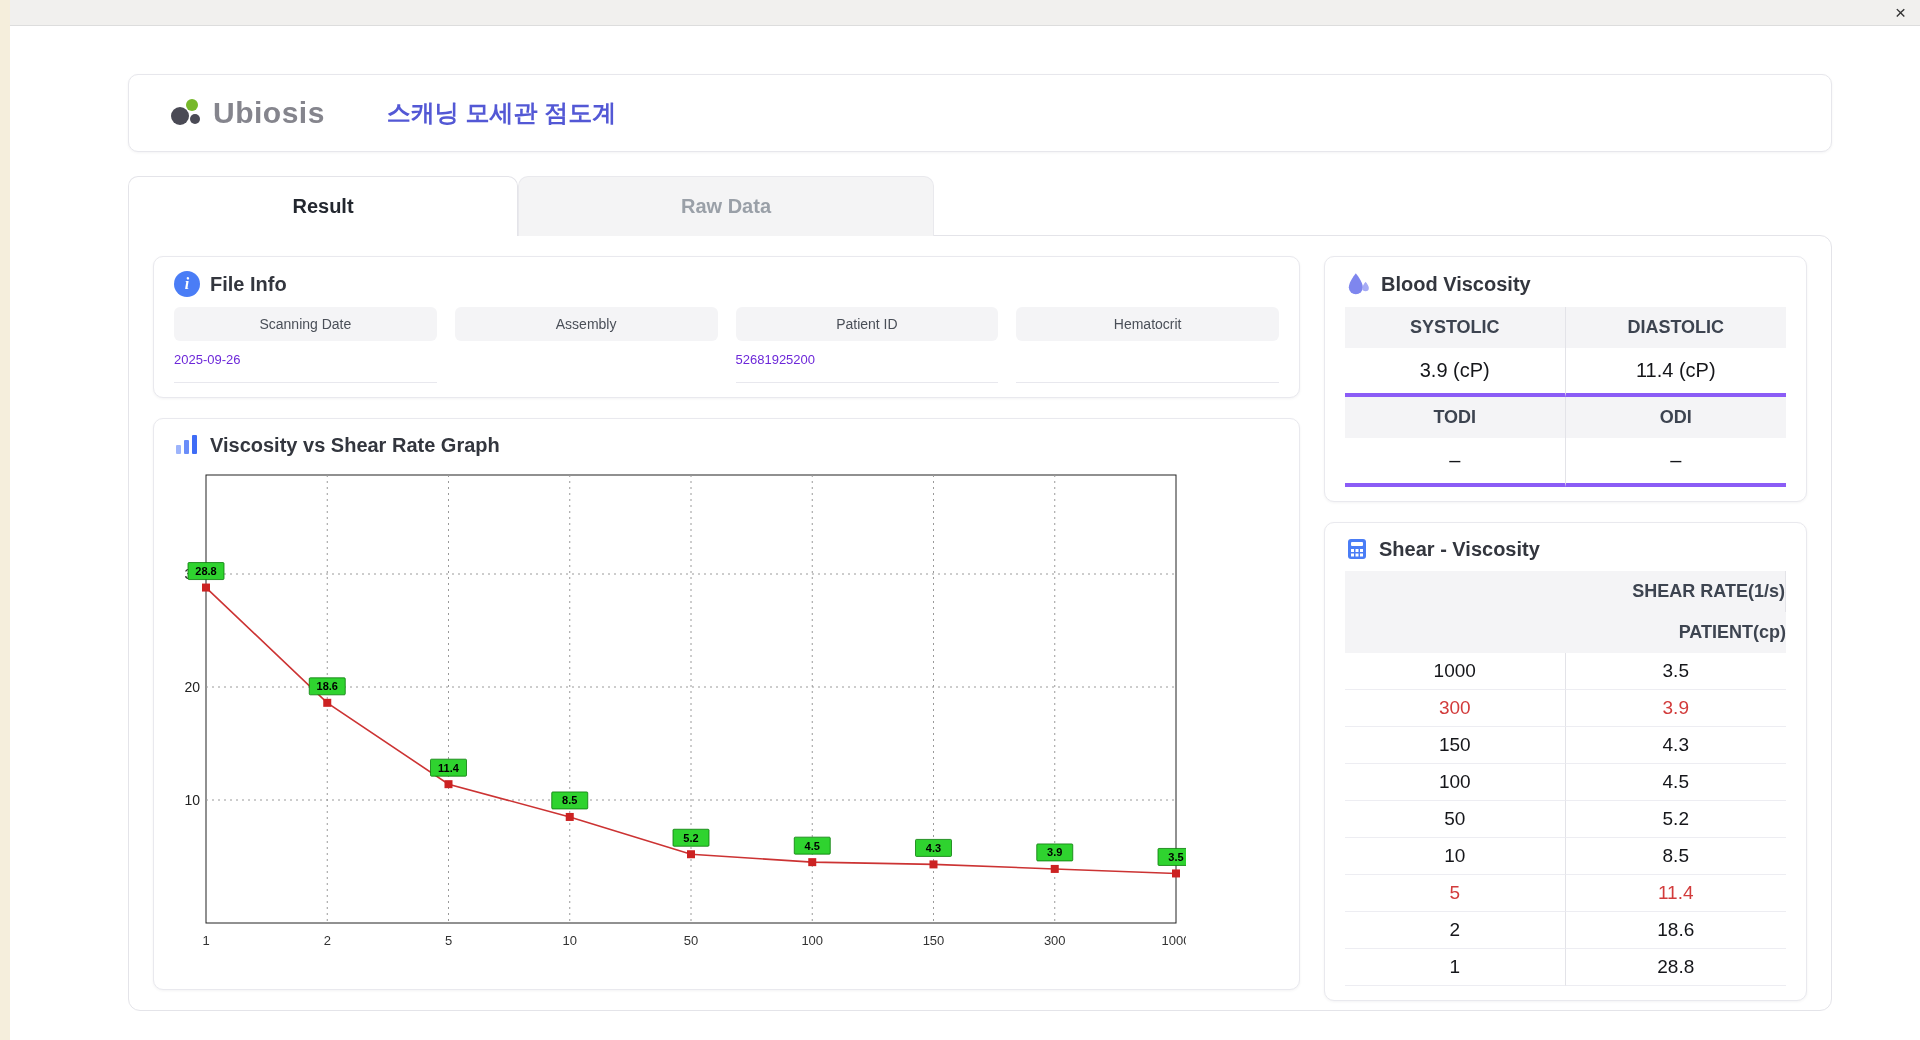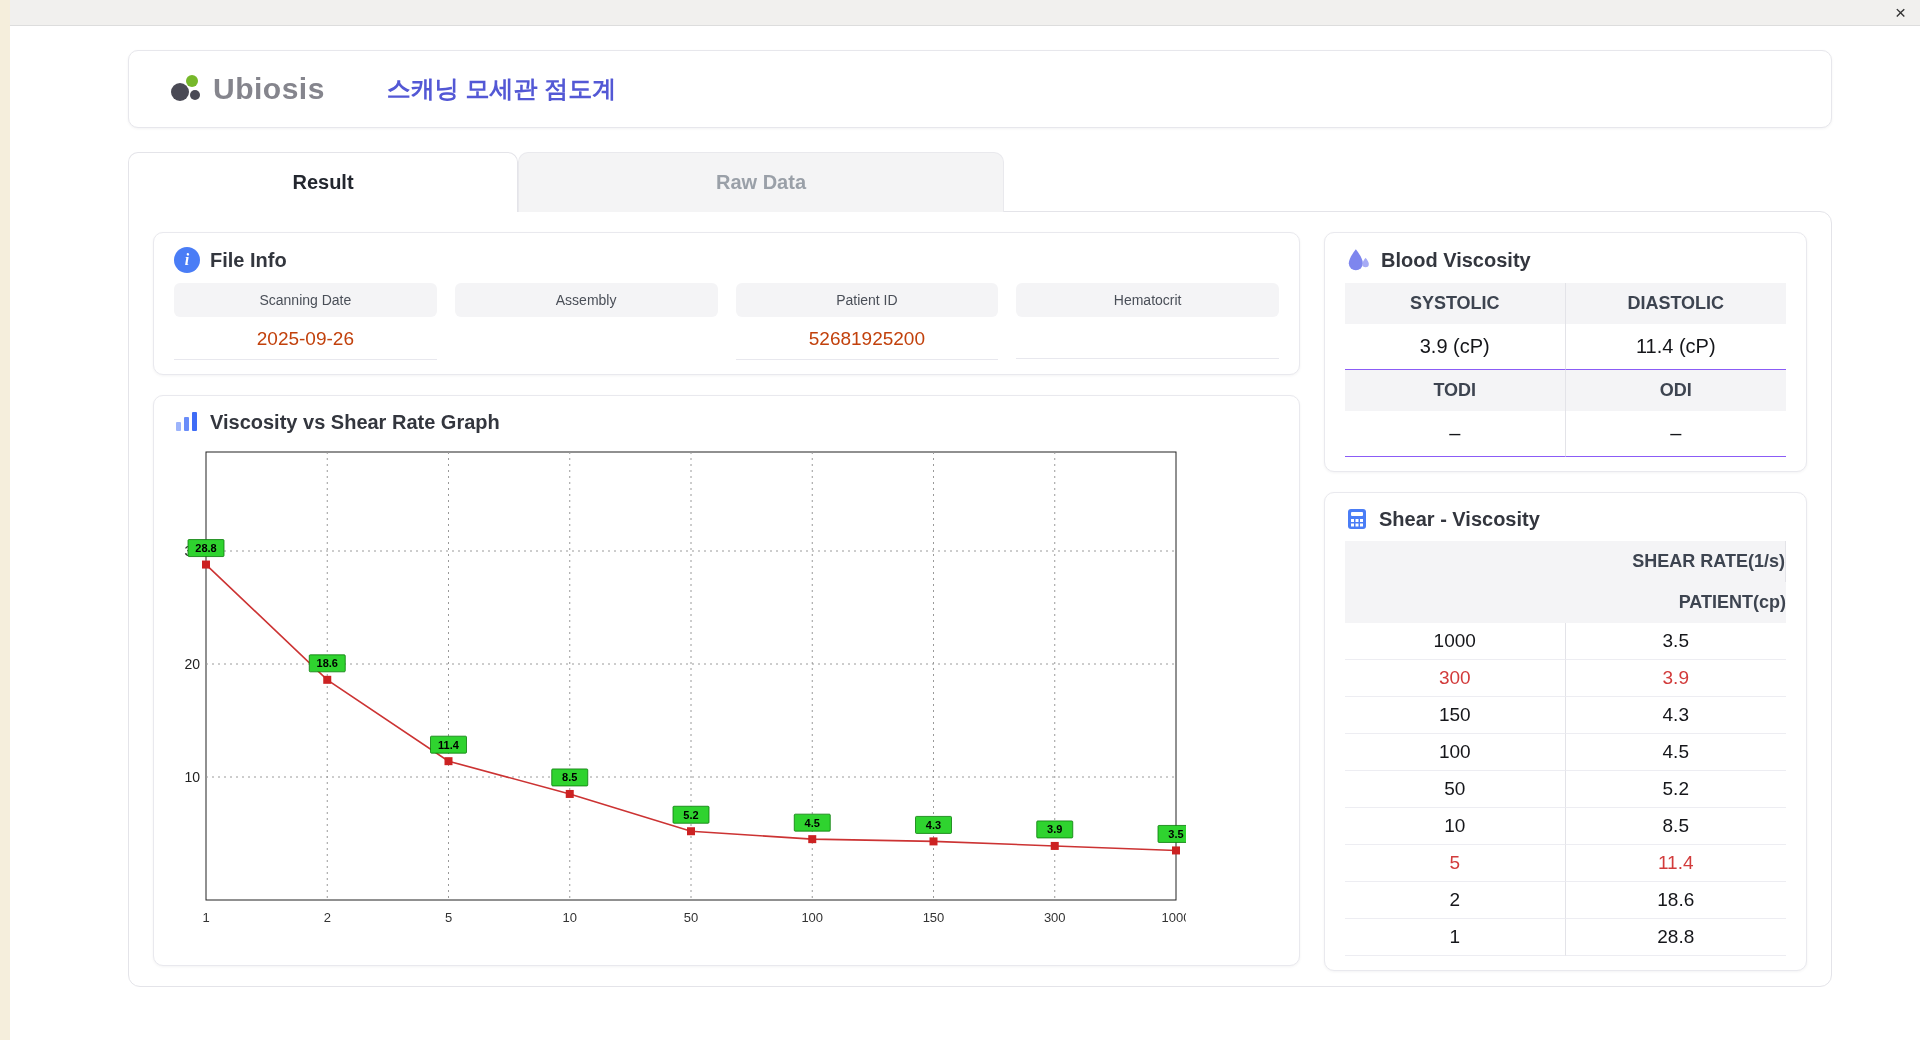--- a/index.html
+++ b/index.html
@@ -6,62 +6,62 @@
   html,body { width:1920px; height:1040px; overflow:hidden; background:#fff;
     font-family:"Liberation Sans", sans-serif; color:#23262d; }
   body { position:relative; }
 
   .left-strip { position:absolute; left:0; top:0; bottom:0; width:10px; background:#f5eedc; }
   .titlebar { position:absolute; left:10px; top:0; right:0; height:26px; background:#f1f0ee;
     border-bottom:1px solid #ddd; z-index:5; }
   .close-x { position:absolute; right:14px; top:1px; font-size:19px; color:#333; cursor:pointer; line-height:24px; }
 
   .app { position:absolute; left:10px; top:26px; right:0; bottom:0; background:#fff; }
-  .content { padding:24px 88px 0 118px; }
+  .content { padding:48px 88px 0 118px; }
 
   .header-card { height:78px; border:1px solid #e7e7ec; border-radius:10px; background:#fff;
     display:flex; align-items:center; padding:0 36px; box-shadow:0 1px 3px rgba(20,20,40,.05); }
   .logo { display:flex; align-items:center; gap:8px; }
   .brand { font-size:30px; font-weight:600; color:#85858d; letter-spacing:.5px; }
   .app-title { margin-left:62px; font-size:24px; font-weight:bold; color:#5358d5; }
 
   .tabs { display:flex; margin-top:24px; position:relative; z-index:2; }
   .tab { height:60px; display:flex; align-items:center; justify-content:center;
     font-size:20px; font-weight:bold; border-radius:10px 10px 0 0; cursor:pointer; }
   .tab.active { width:390px; background:#fff; color:#23272f; border:1px solid #e4e4e9; border-bottom:none; }
-  .tab.inactive { width:486px; background:#f4f4f5; color:#9aa0a8; border:1px solid #e9e9ed; border-bottom:none;text-align:right; }
+  .tab.inactive { width:416px; background:#f4f4f5; color:#9aa0a8; border:1px solid #e9e9ed; border-bottom:none;text-align:right; }
 
   .main-panel { border:1px solid #e4e4e9; border-radius:0 12px 12px 12px; background:#fff;
     height:776px; margin-top:-1px; padding:20px 24px; display:flex; gap:24px; position:relative; z-index:1; }
   .col-left { flex:1; display:flex; flex-direction:column; gap:20px; min-width:0; }
   .col-right { width:483px; display:flex; flex-direction:column; gap:20px; }
 
   .card { background:#fff; border:1px solid #e9e9ee; border-radius:10px; padding:14px 20px;
     box-shadow:0 1px 3px rgba(20,20,40,.05); }
   .card-title-row { display:flex; align-items:center; gap:10px; margin-bottom:10px; }
   .card-title-row h2 { font-size:20px; font-weight:bold; color:#33363e; }
 
   .icon-info { width:26px; height:26px; border-radius:50%; background:#4a7df6; color:#fff;
     display:flex; align-items:center; justify-content:center; font-size:16px; font-weight:bold;
     font-family:"Liberation Serif", serif; font-style:italic; }
 
   .fields { display:grid; grid-template-columns:1fr 1fr 1fr 1fr; gap:18px; }
   .field-label { background:#f4f4f6; border-radius:6px; text-align:center; padding:9px 0;
     font-size:14px; color:#4a4f58; }
-  .field-value { text-align:center; padding:11px 0 9px 0; font-size:19px; color:#c2410c;
+  .field-value { padding:11px 0 9px 0; font-size:13px; color:#6d28d9;
     border-bottom:1px solid #e8e8ee; min-height:42px; }
 
   .graph-card { flex:1; }
   .chart-wrap { padding:4px 0 0 2px; }
 
   .bv-row { display:grid; grid-template-columns:1fr 1fr; text-align:center; }
   .bv-row > div:first-child { border-right:1px solid #e3e3e8; }
   .bv-row.head > div { background:#f4f4f6; font-size:18px; font-weight:600; color:#3d4450;
     padding:10px 0; }
-  .bv-row.val > div { font-size:20px; color:#15161a; padding:11px 0; border-bottom:1px solid #8b5cf6; }
+  .bv-row.val > div { font-size:20px; color:#15161a; padding:11px 0; border-bottom:4px solid #8b5cf6; }
   .bv-row.head > div:first-child { border-right-color:#e3e3e8; }
 
   .sv-card { flex:1; }
   .sv-head { display:grid; grid-template-columns:1fr; text-align:right; }
   .sv-head > div { background:#f4f4f6; font-size:18px; font-weight:600; color:#3d4450; padding:10px 0; }
   .sv-head > div:first-child { border-right:1px solid #e3e3e8; }
   .sv-row { display:grid; grid-template-columns:1fr 1fr; text-align:center; }
   .sv-row > div { font-size:19px; color:#15161a; padding:7px 0; border-bottom:1px solid #ededf2; }
   .sv-row > div:first-child { border-right:1px solid #e3e3e8; }
   .sv-row.hl > div { color:#d23b3b; }

